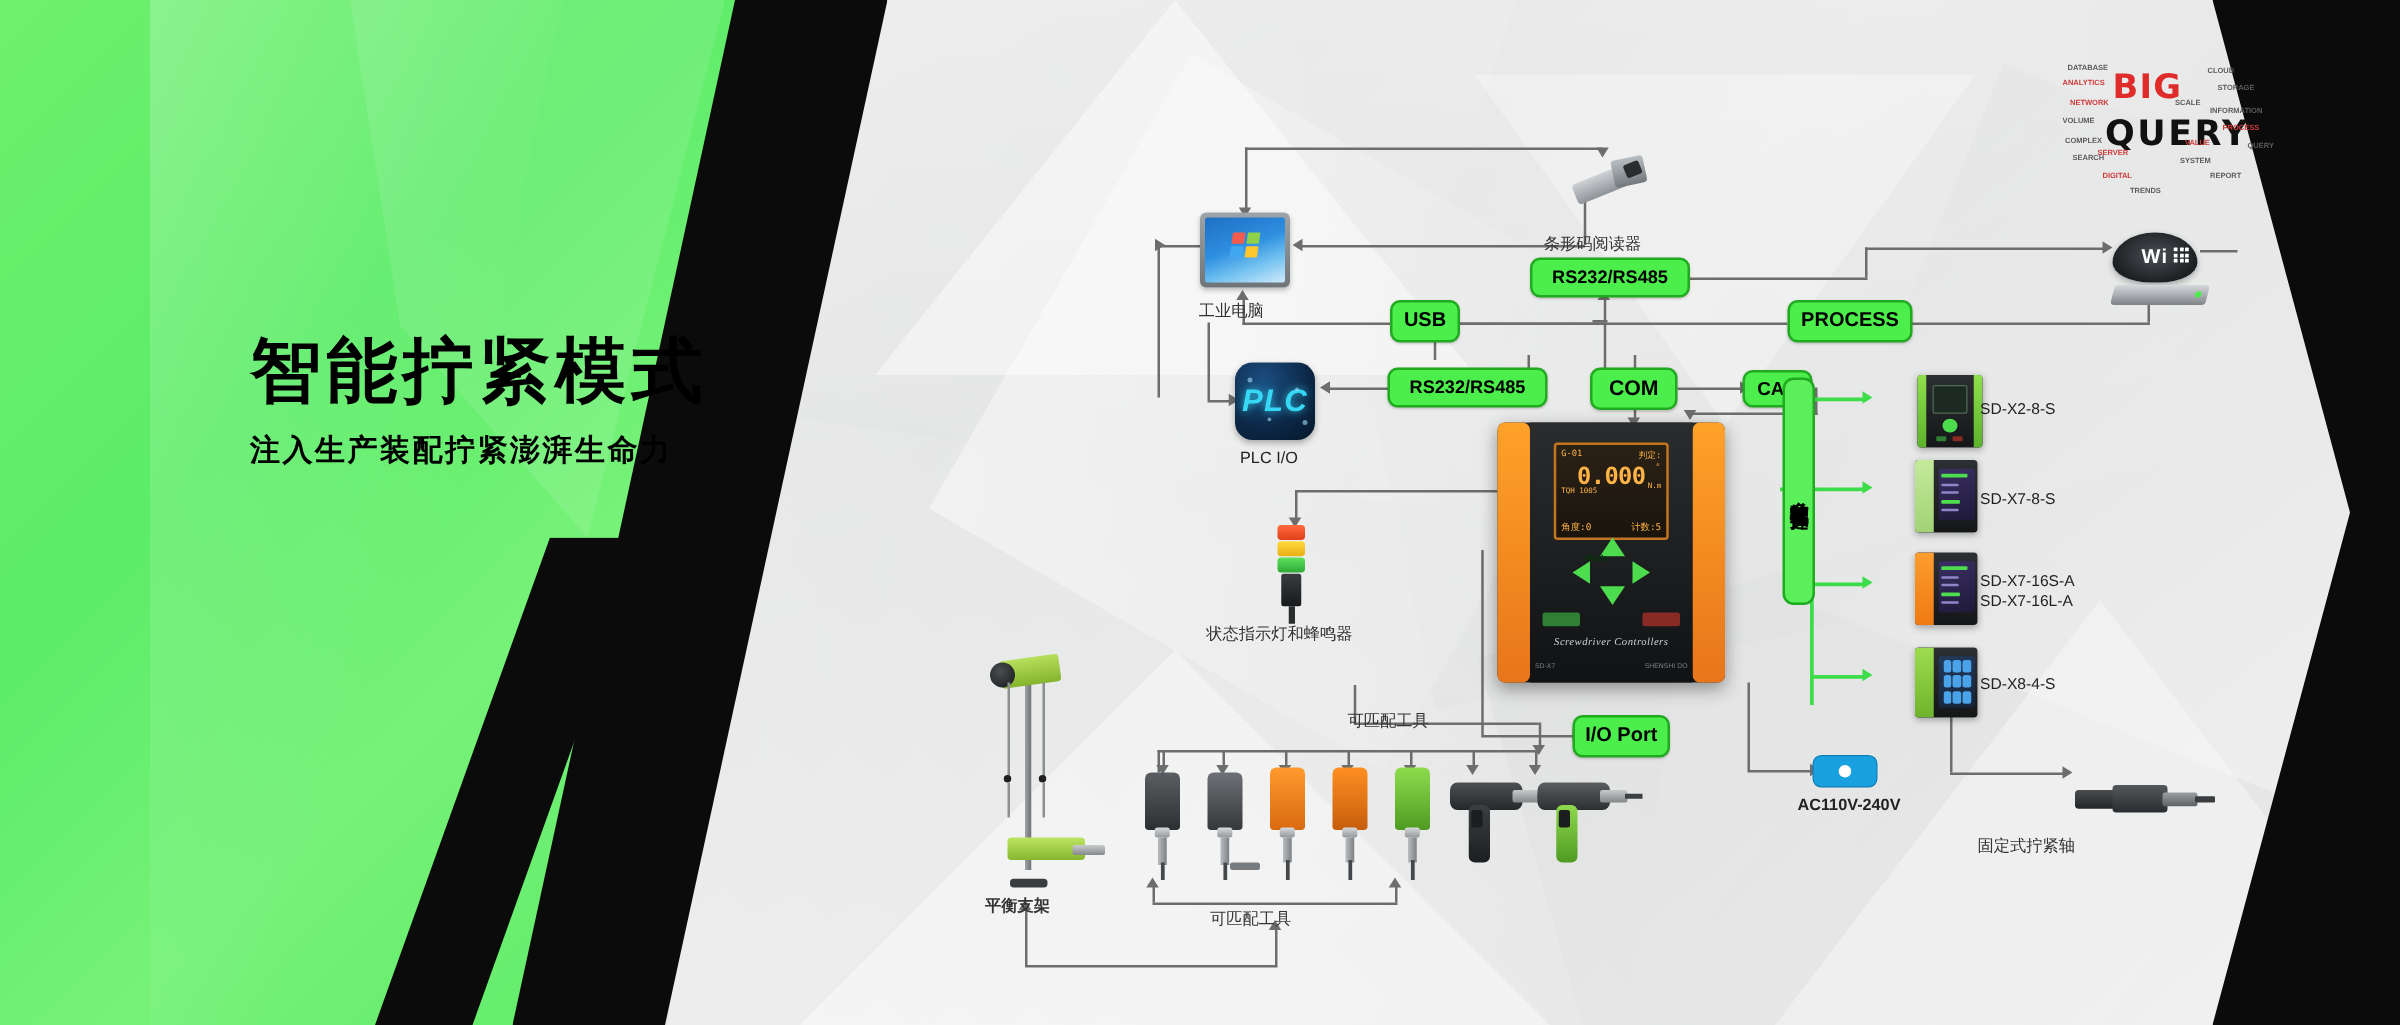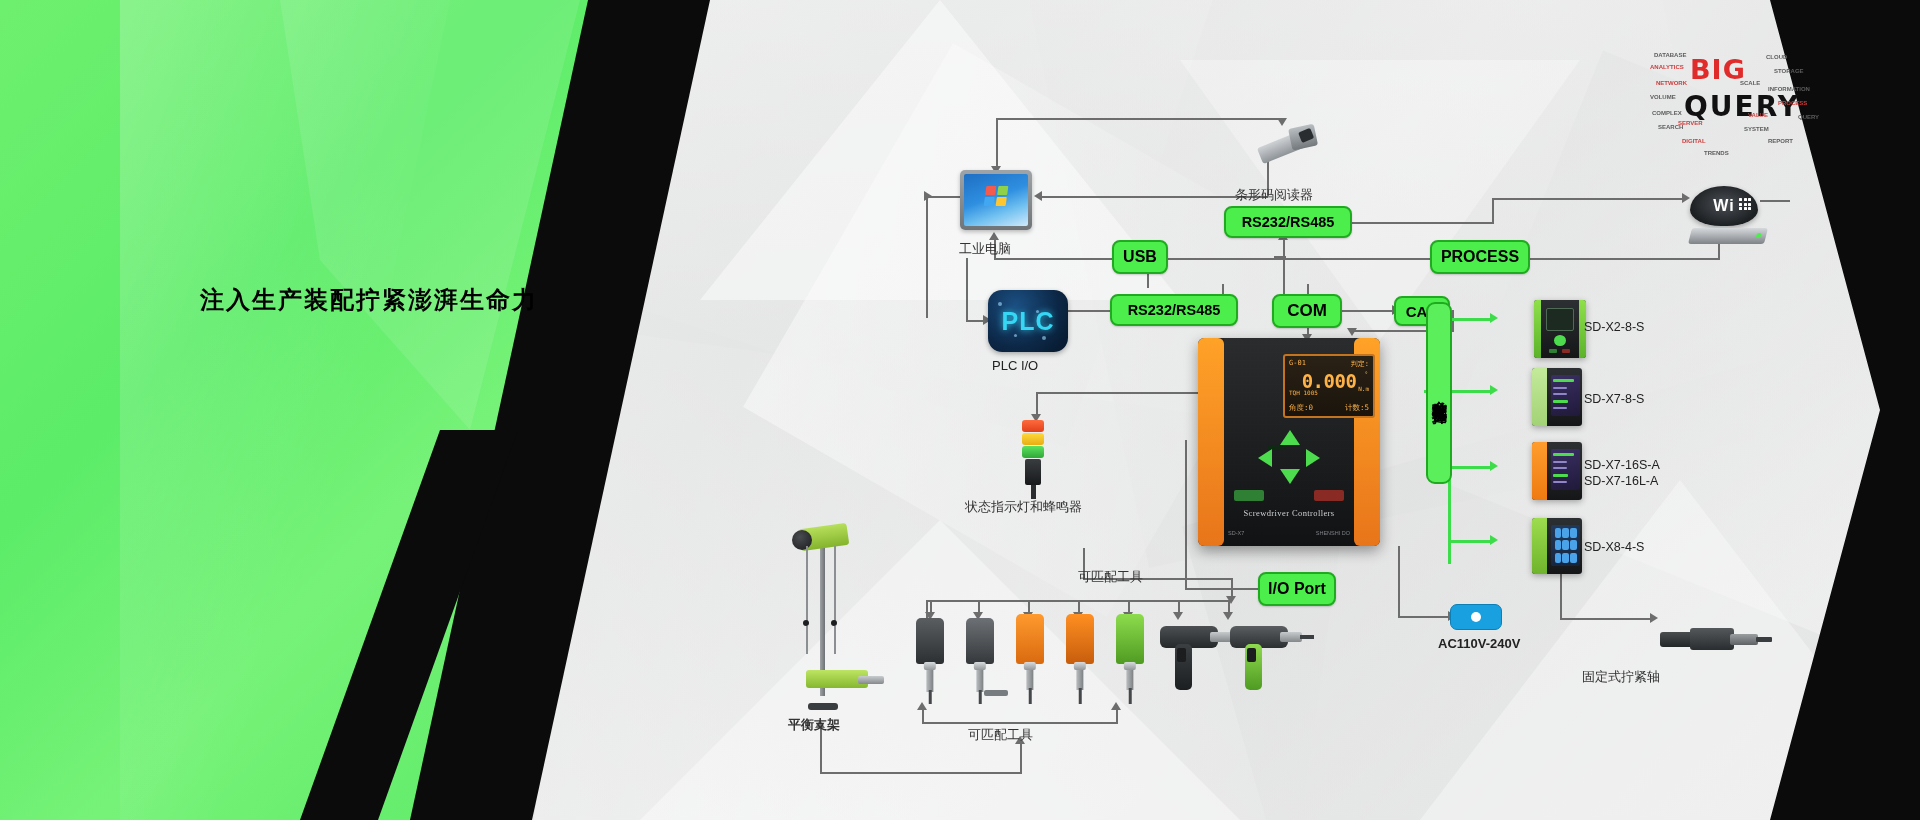--- a/index.html
+++ b/index.html
@@ -210,25 +210,25 @@
   }
   .bigdata .data {
     position:absolute; left:36px; top:40px; color:#111; font-weight:900;
     font-size:28px; letter-spacing:2px; font-family:"DejaVu Sans",sans-serif;
   }
   .bigdata .w { position:absolute; font-size:6px; color:#6a6a6a; white-space:nowrap; font-weight:600;}
   .bigdata .wr { color:#cf3b3b; }
   .bigdata .wg { color:#5c5c5c; }
 
   .plc {
-    position:absolute; left:988px; top:290px; width:80px; height:62px; z-index:4;
+    position:absolute; left:988px; top:290px; width:64px; height:62px; z-index:4;
     border-radius:14px; overflow:hidden;
     background:radial-gradient(circle at 35% 25%,#1b4f82 0%,#0c2746 60%,#061729 100%);
     box-shadow:0 2px 5px rgba(0,0,0,.3);
-    display:flex;align-items:center;justify-content:center;
+    display:flex;align-items:center;justify-content:center;font-style:italic;
   }
   .plc span { color:#35d7f5; font-weight:800; font-size:25px; letter-spacing:1px;
               text-shadow:0 0 7px rgba(53,215,245,.85); font-family:"Liberation Sans",sans-serif;}
   .plc .bub { position:absolute; background:rgba(160,220,255,.6); border-radius:50%; }
 
   .tower { position:absolute; left:1022px; top:420px; width:22px; height:70px; z-index:4; }
   .tower .seg { width:22px;height:12px; border-radius:3px; margin-bottom:1px; }
   .tower .s1 { background:linear-gradient(180deg,#ff6a3d,#e0401a); }
   .tower .s2 { background:linear-gradient(180deg,#ffd93b,#e8ae14); }
   .tower .s3 { background:linear-gradient(180deg,#5de25d,#2fa838); }
@@ -247,26 +247,25 @@
     border-radius:6px;
   }
   .ctrl .railL { left:0; }
   .ctrl .railR { right:0; }
   .ctrl .face {
     position:absolute; left:26px; right:26px; top:0; bottom:0;
     background:linear-gradient(180deg,#2a2c2e,#111214);
   }
   .ctrl .lcd {
     position:absolute; left:50%; top:16px; transform:translateX(-50%);
-    width:92px; height:64px; border-radius:3px;
+    width:92px; height:78px; border-radius:3px;
     background:linear-gradient(180deg,#2b2216,#1a140c);
     border:2px solid #c4741f;
     color:#ffb347; overflow:hidden;
     font-family:"DejaVu Sans Mono","Liberation Mono",monospace;
-    margin-left:40px;
   }
   .lcd .r1 { position:absolute; left:4px; top:3px; font-size:7px; }
   .lcd .r1b{ position:absolute; right:4px; top:3px; font-size:7px; }
   .lcd .val{ position:absolute; left:50%; top:14px; transform:translateX(-50%);
              font-size:19px; font-weight:700; letter-spacing:-.5px; }
   .lcd .u1 { position:absolute; right:5px; top:14px; font-size:6px; }
   .lcd .u2 { position:absolute; right:4px; top:29px; font-size:6px; }
   .lcd .r3 { position:absolute; left:4px; top:33px; font-size:6px; }
   .lcd .r4 { position:absolute; left:4px; bottom:3px; font-size:7.5px; }
   .lcd .r4b{ position:absolute; right:4px; bottom:3px; font-size:7.5px; }
@@ -285,21 +284,21 @@
   .pad .ctr{ left:19px; top:17px; width:24px;height:20px; background:#3cc940; border-radius:4px;
              display:flex;align-items:center;justify-content:center;color:#06320a;font-size:7px;font-weight:700;
              font-family:"Liberation Sans",sans-serif;}
   .ctrl .btns { position:absolute; left:50%; top:152px; transform:translateX(-50%);
                 width:110px; display:flex; justify-content:space-between; }
   .ctrl .btns i { width:30px;height:11px;border-radius:2px;background:#3a3d40; display:block;}
   .ctrl .btns i.ok { background:#2f7f35; }
   .ctrl .btns i.ng { background:#8a2a25; }
   .ctrl .brand {
     position:absolute; left:50%; bottom:28px; transform:translateX(-50%);
-    color:#cfd2d4; font-size:8.5px; letter-spacing:.4px; white-space:nowrap;
+    color:#cfd2d4; font-size:8.5px; font-style:italic; letter-spacing:.4px; white-space:nowrap;
     font-family:"Liberation Serif",serif;
   }
   .ctrl .foot { position:absolute; left:30px; bottom:10px; color:#7d8184; font-size:5.5px;}
   .ctrl .foot2{ position:absolute; right:30px; bottom:10px; color:#7d8184; font-size:5.5px;}
 
   
   .sd { position:absolute; z-index:4; }
   .sd .unit { position:relative; width:100%; height:100%;
               background:linear-gradient(180deg,#2d3032,#141618); border-radius:3px;
               box-shadow:0 2px 6px rgba(0,0,0,.3); overflow:hidden; }
@@ -388,20 +387,21 @@
     <div class="green-main"></div>
     <div class="green-shine"></div>
     <div class="green-facet-a"></div>
     <div class="black-wedge"></div>
     <div class="black-wedge-lower"></div>
   </div>
 
   <div class="right-black"></div>
 
   <div class="headline">
+    <div class="title-cn">智能拧紧模式</div>
     <div class="subtitle-cn">注入生产装配拧紧澎湃生命力</div>
   </div>
 
   <div class="ln v" style="left:996px; top:118px; height:56px;"></div>
   <div class="ln h" style="left:996px; top:118px; width:286px;"></div>
   <div class="arw d" style="left:1277px; top:118px;"></div>
   <div class="arw d" style="left:991px; top:166px;"></div>
 
   <div class="ln h" style="left:1040px; top:196px; width:228px;"></div>
   <div class="arw l" style="left:1034px; top:191px;"></div>

